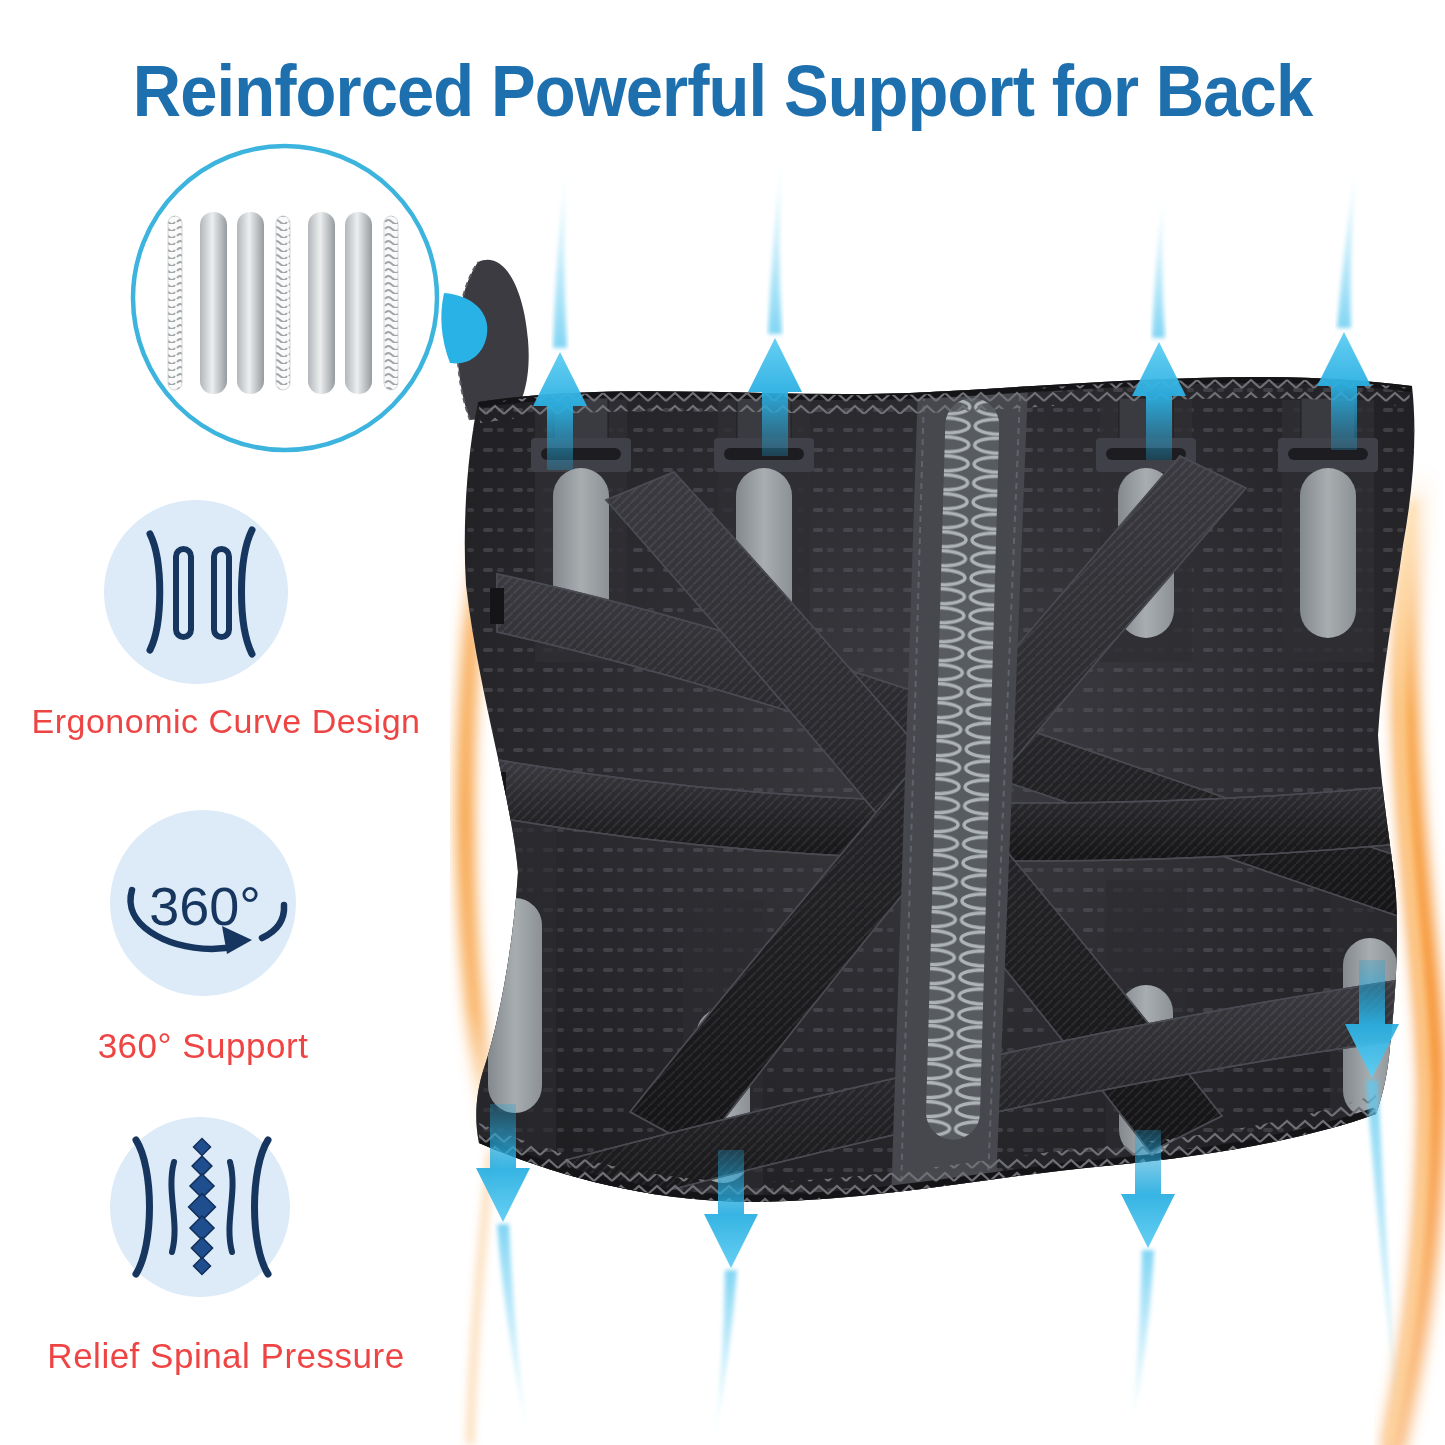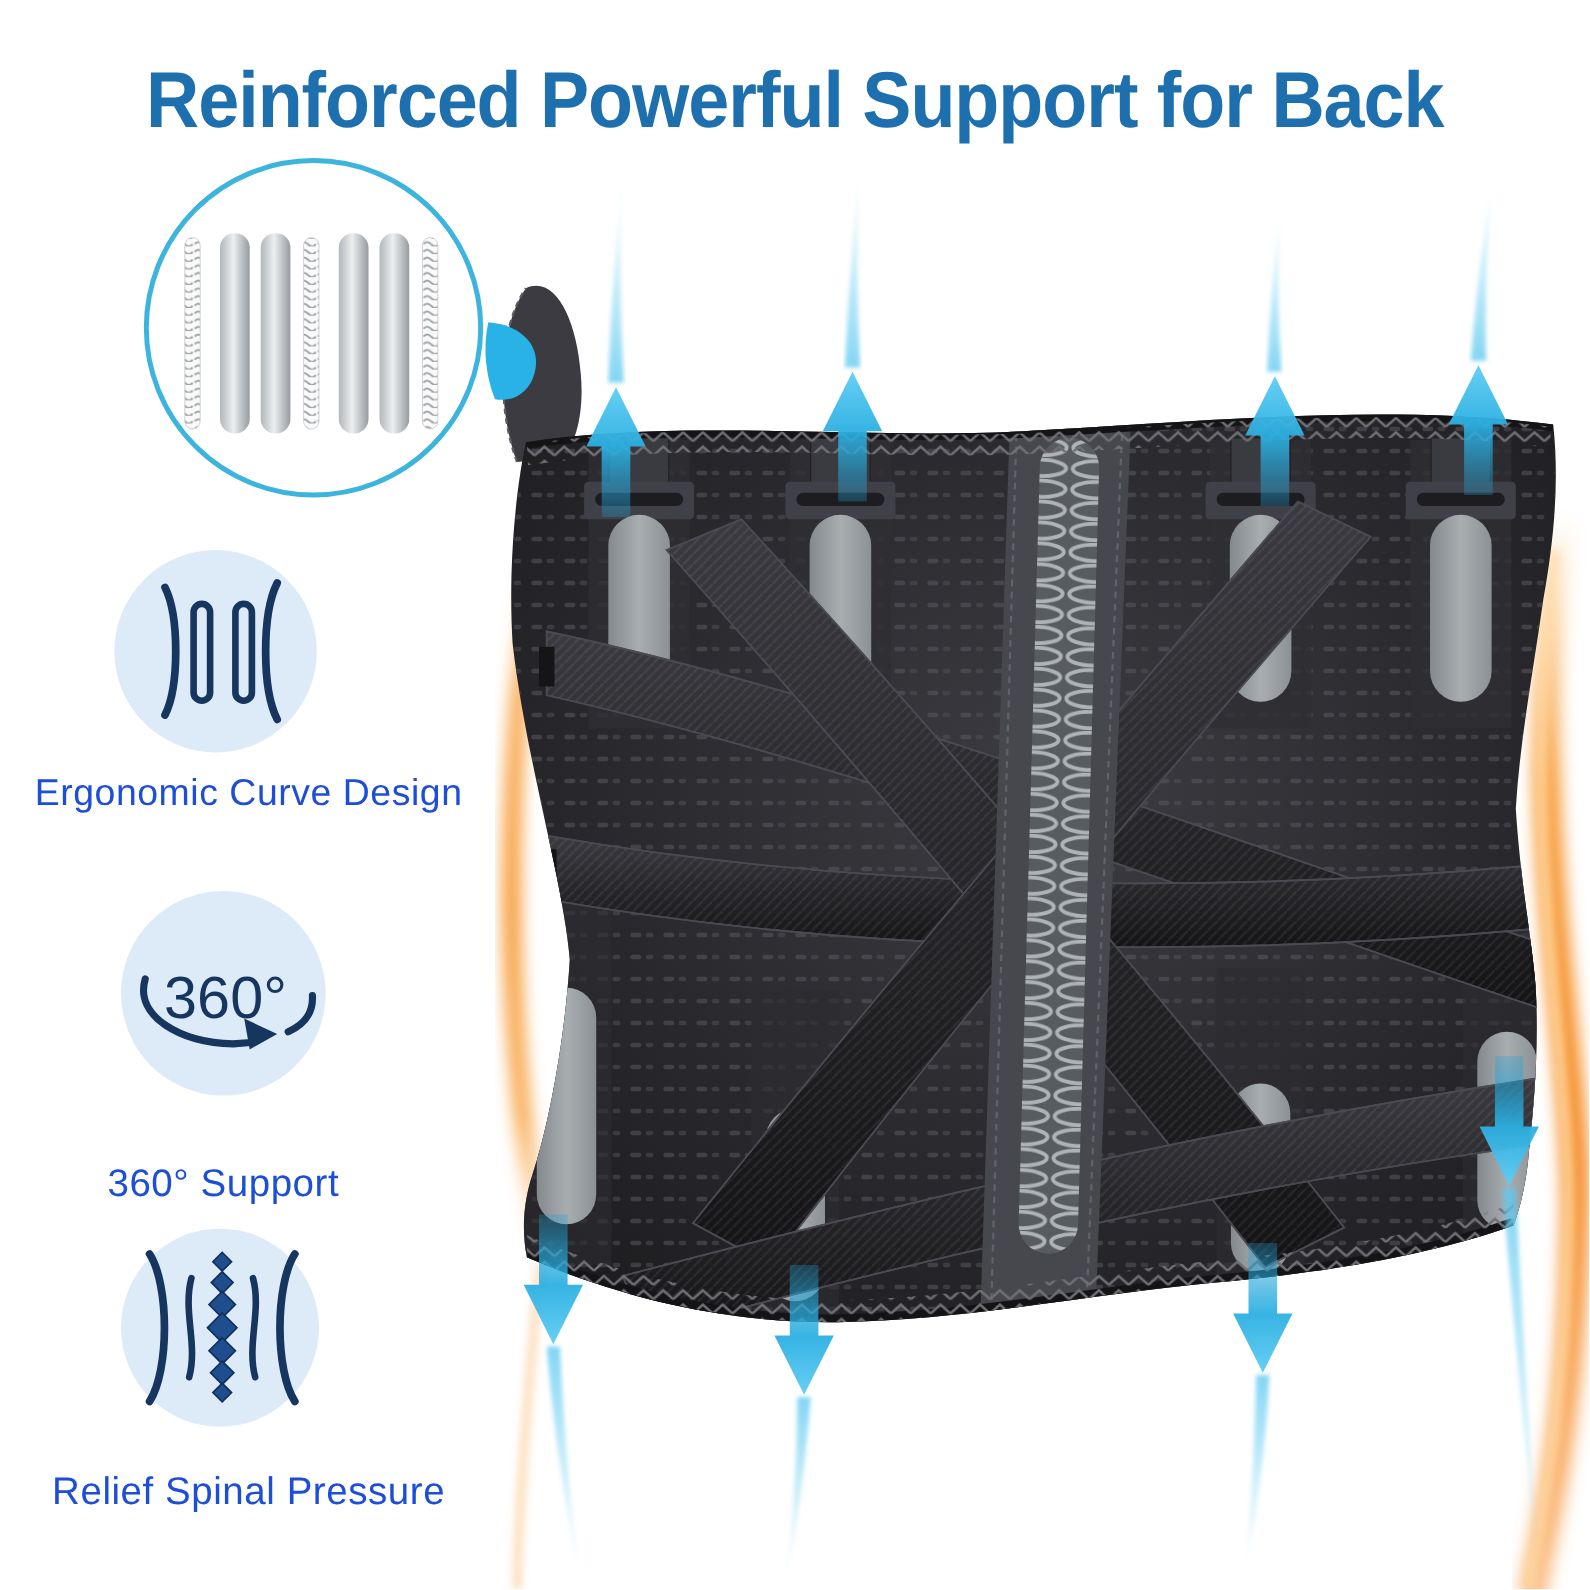--- a/index.html
+++ b/index.html
@@ -1,24 +1,24 @@
 <!DOCTYPE html>
 <html><head>
 <meta charset="utf-8">
 <style>
   html,body{margin:0;padding:0;background:#ffffff;}
   .stage{position:relative;width:1445px;height:1445px;background:#ffffff;overflow:hidden;
          font-family:"Liberation Sans", sans-serif;text-decoration:underline;}
   .headline{position:absolute;top:50px;left:0;width:1445px;margin:0;text-align:center;
             font-size:72px;font-weight:bold;color:#1d6fae;letter-spacing:-1px;
             transform:scaleX(0.93);transform-origin:center;white-space:nowrap;}
-  .feature-label{position:absolute;color:#1d4ed8;font-size:34px;letter-spacing:0.5px;
+  .feature-label{position:absolute;color:#ef4444;font-size:34px;letter-spacing:0.5px;
                  white-space:nowrap;transform:translateX(-50%);}
   .label-1{left:226px;top:702px;}
-  .label-2{left:203px;top:1026px;font-size:35px;margin-top:30px;}
+  .label-2{left:203px;top:1026px;font-size:35px;}
   .label-3{left:226px;top:1336px;font-size:35px;text-align:center;}
   svg{position:absolute;top:0;left:0;}
 </style>
 </head>
 <body>
 
 <div class="stage">
 
   <h1 class="headline">Reinforced Powerful Support for Back</h1>
 

